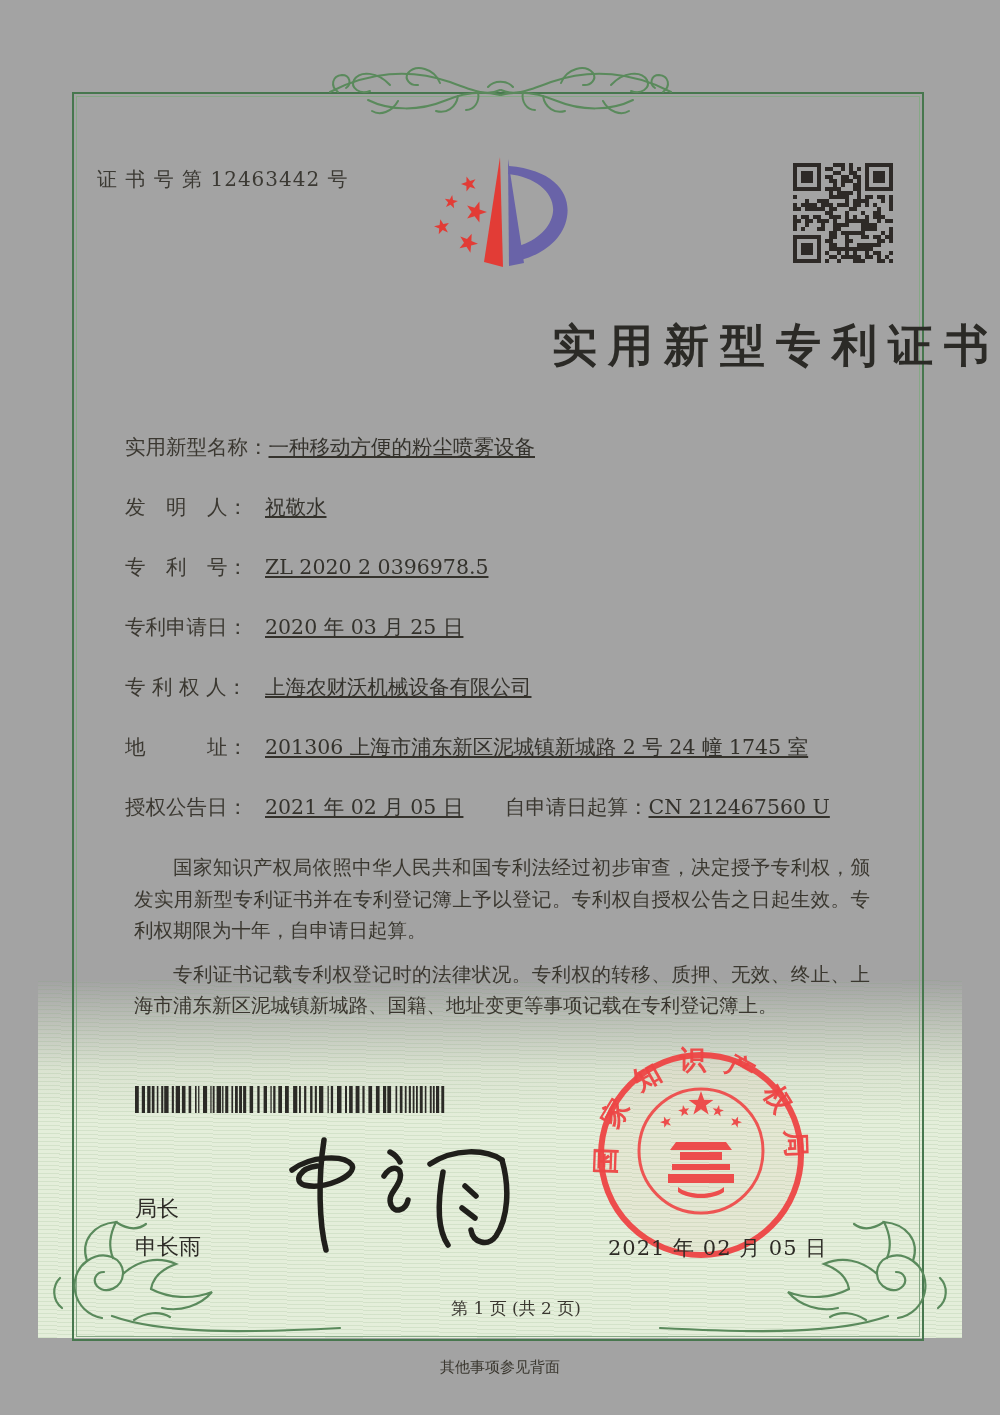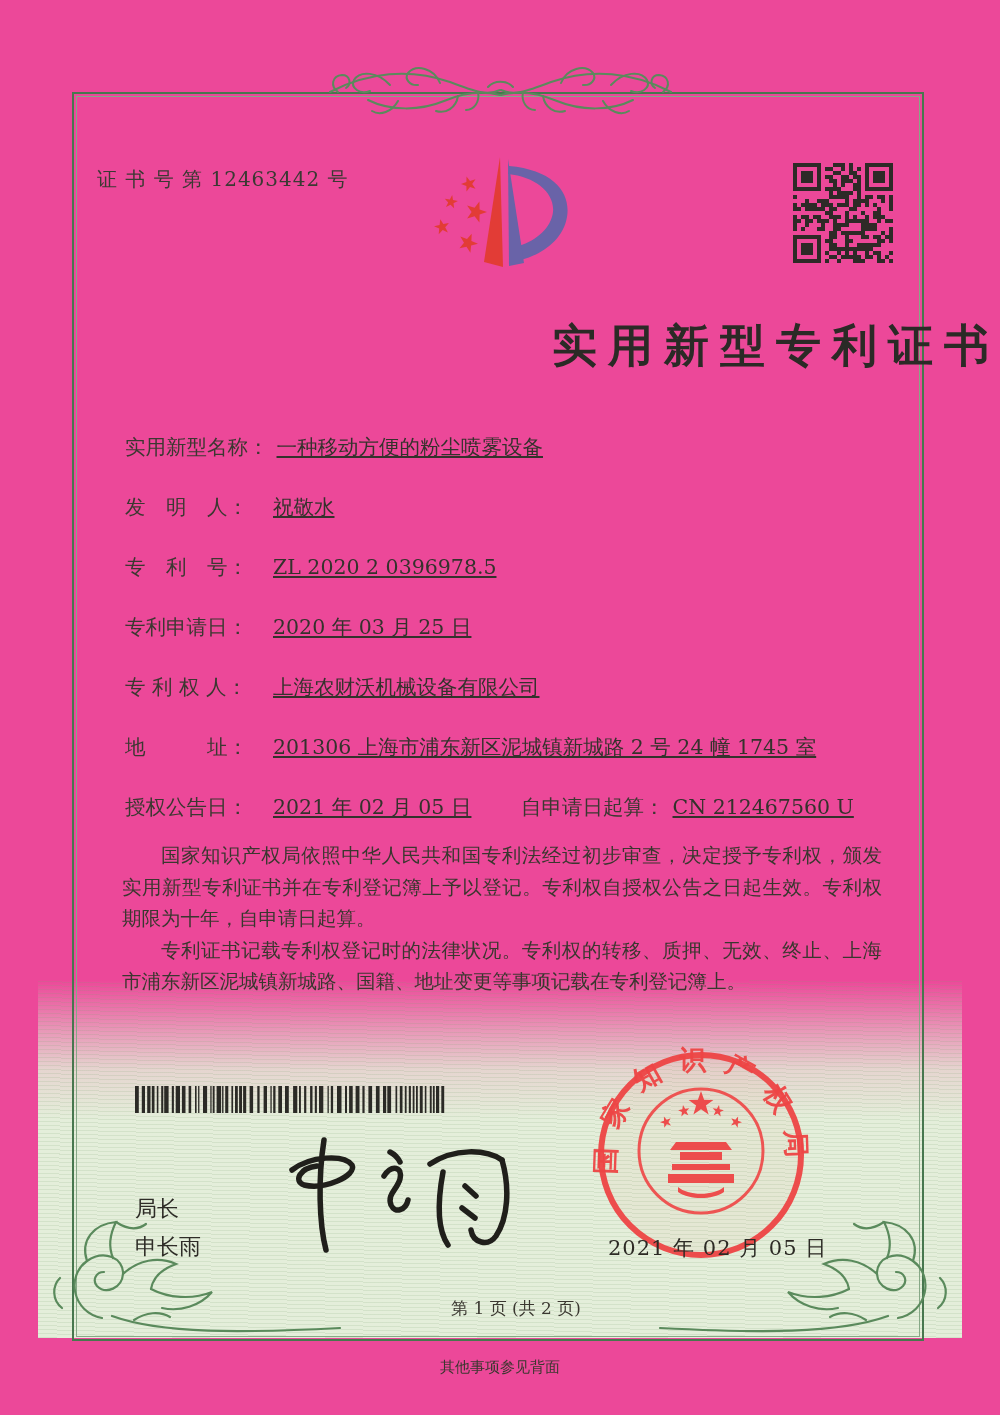--- a/index.html
+++ b/index.html
@@ -1,38 +1,38 @@
 <!DOCTYPE html>
 <html><head>
 <meta charset="utf-8">
 <style>
   html,body{margin:0;padding:0;background:#efeadb;}
-  .page{position:relative;width:1000px;height:1415px;margin:0 auto;background:#ec4899;
+  .page{position:relative;width:1000px;height:1415px;margin:0 auto;background:#a3a3a3;
         font-family:"DejaVu Serif","Liberation Serif",serif;color:#37352f;overflow:hidden;}
   
   .band{position:absolute;left:38px;right:38px;top:980px;height:358px;
         background:linear-gradient(to bottom, rgba(228,238,217,0) 0px, rgba(228,238,217,.85) 90px, #e4eeda 140px, #e4eeda 100%);}
   .band::after{content:"";position:absolute;inset:0;
         background:repeating-linear-gradient(1.5deg, rgba(122,162,112,.16) 0 1px, transparent 1px 4px);}
   
   .frame{position:absolute;left:72px;top:92px;width:848px;height:1245px;border:2px solid #47774e;}
   .frame::after{content:"";position:absolute;inset:2px;border:1px solid #86a886;}
   .cert-no{position:absolute;left:97px;top:166px;font-size:20px;letter-spacing:1px;color:#3b3933;}
   .logo{position:absolute;left:418px;top:142px;}
   .qr{position:absolute;left:792px;top:162px;}
   .title{position:absolute;left:0;right:0;top:316px;text-align:right;font-size:45px;font-weight:bold;
          letter-spacing:11px;color:#2b2a26;}
   .fields{position:absolute;left:125px;top:432px;width:770px;font-size:20.5px;}
-  .row{display:flex;align-items:flex-start;line-height:30px;margin-bottom:30px;gap:8px;}
+  .row{display:flex;align-items:flex-start;line-height:30px;margin-bottom:30px;}
   .lbl{flex:0 0 140px;white-space:pre;color:#3b3831;}
   .val{color:#34322c;text-decoration:underline;}
   .val1{flex:0 0 240px;}
   .paras{position:absolute;left:122px;top:840px;width:760px;font-size:19.5px;line-height:31.5px;
          text-align:justify;color:#3a372f;}
-  .paras p{margin:0;text-indent:2em;}
+  .paras p{margin:12px;text-indent:2em;}
   .barcode{position:absolute;left:135px;top:1086px;}
   .signer{position:absolute;left:135px;top:1162px;font-size:22px;line-height:38px;color:#2e2c27;
           font-family:"DejaVu Sans","Liberation Sans",sans-serif;margin-top:28px;}
   .signature{position:absolute;left:262px;top:1118px;}
   .seal{position:absolute;left:592px;top:1046px;}
   .seal-date{position:absolute;left:608px;top:1234px;font-size:21px;letter-spacing:1px;color:#2c2a25;}
   .page-num{position:absolute;left:0;right:0;top:1297px;text-align:center;font-size:17px;color:#3a3730;margin-left:32px;}
   .back-note{position:absolute;left:0;right:0;top:1358px;text-align:center;font-size:15px;color:#3a372f;}
   .ornament-top{position:absolute;left:328px;top:56px;}
   .flourish{position:absolute;top:1216px;}

